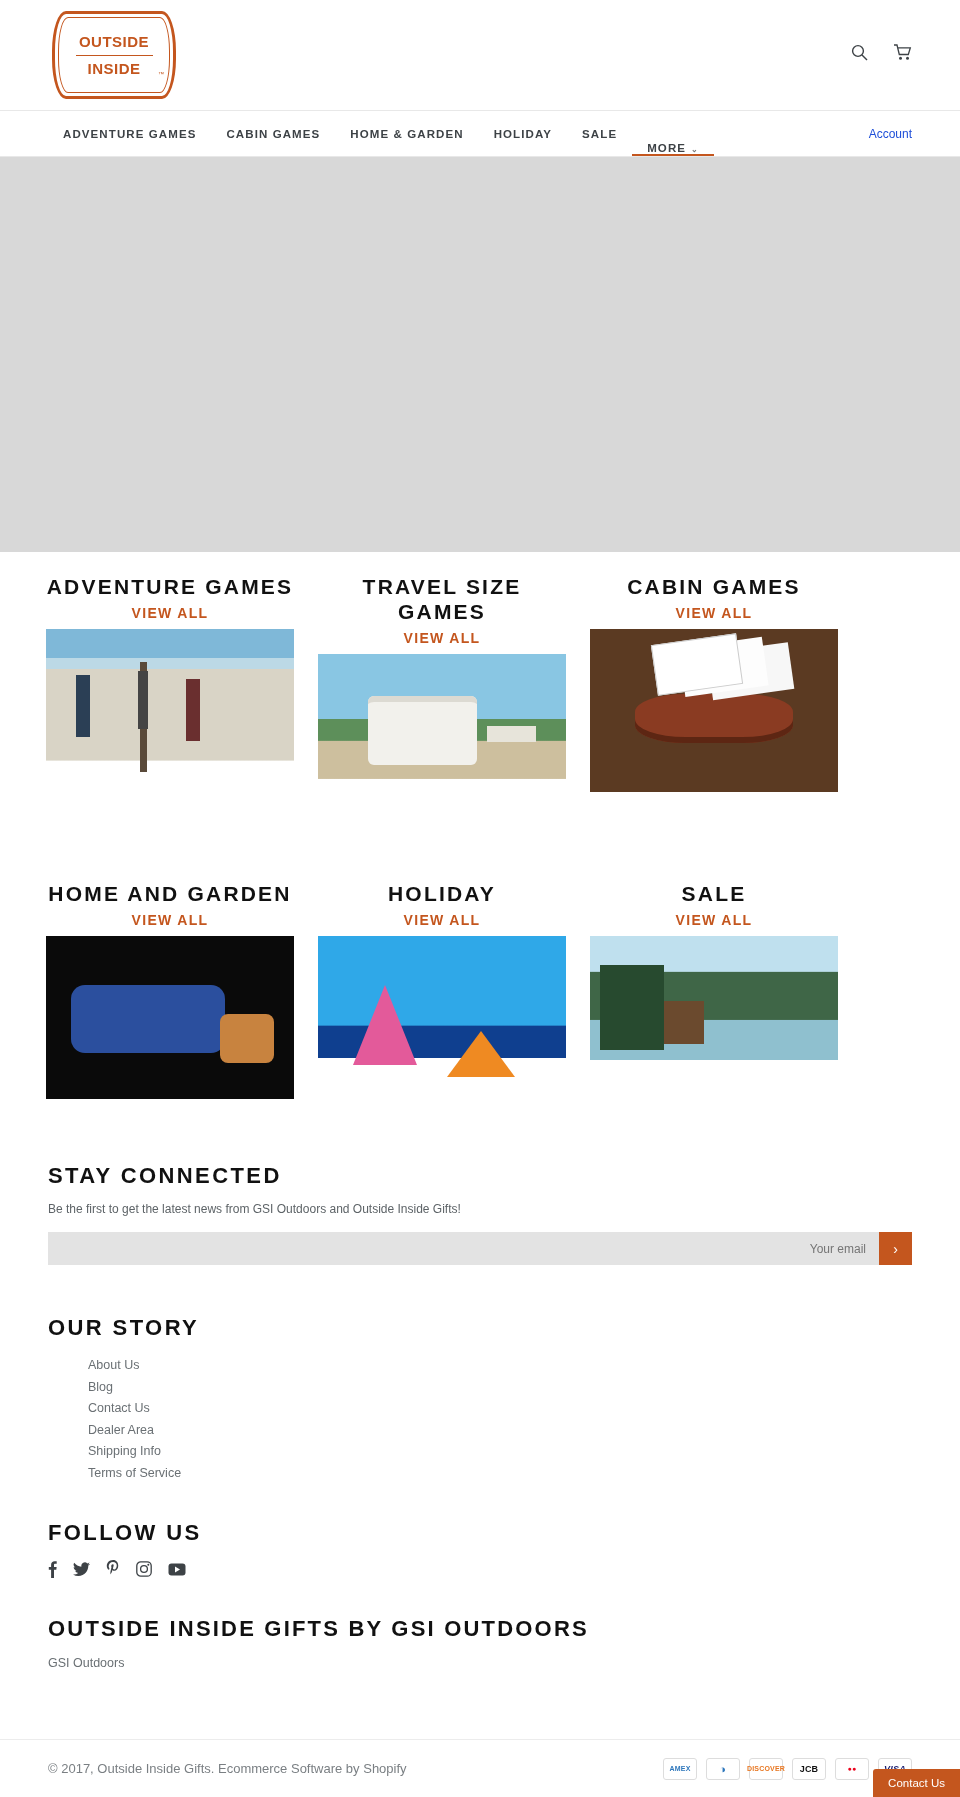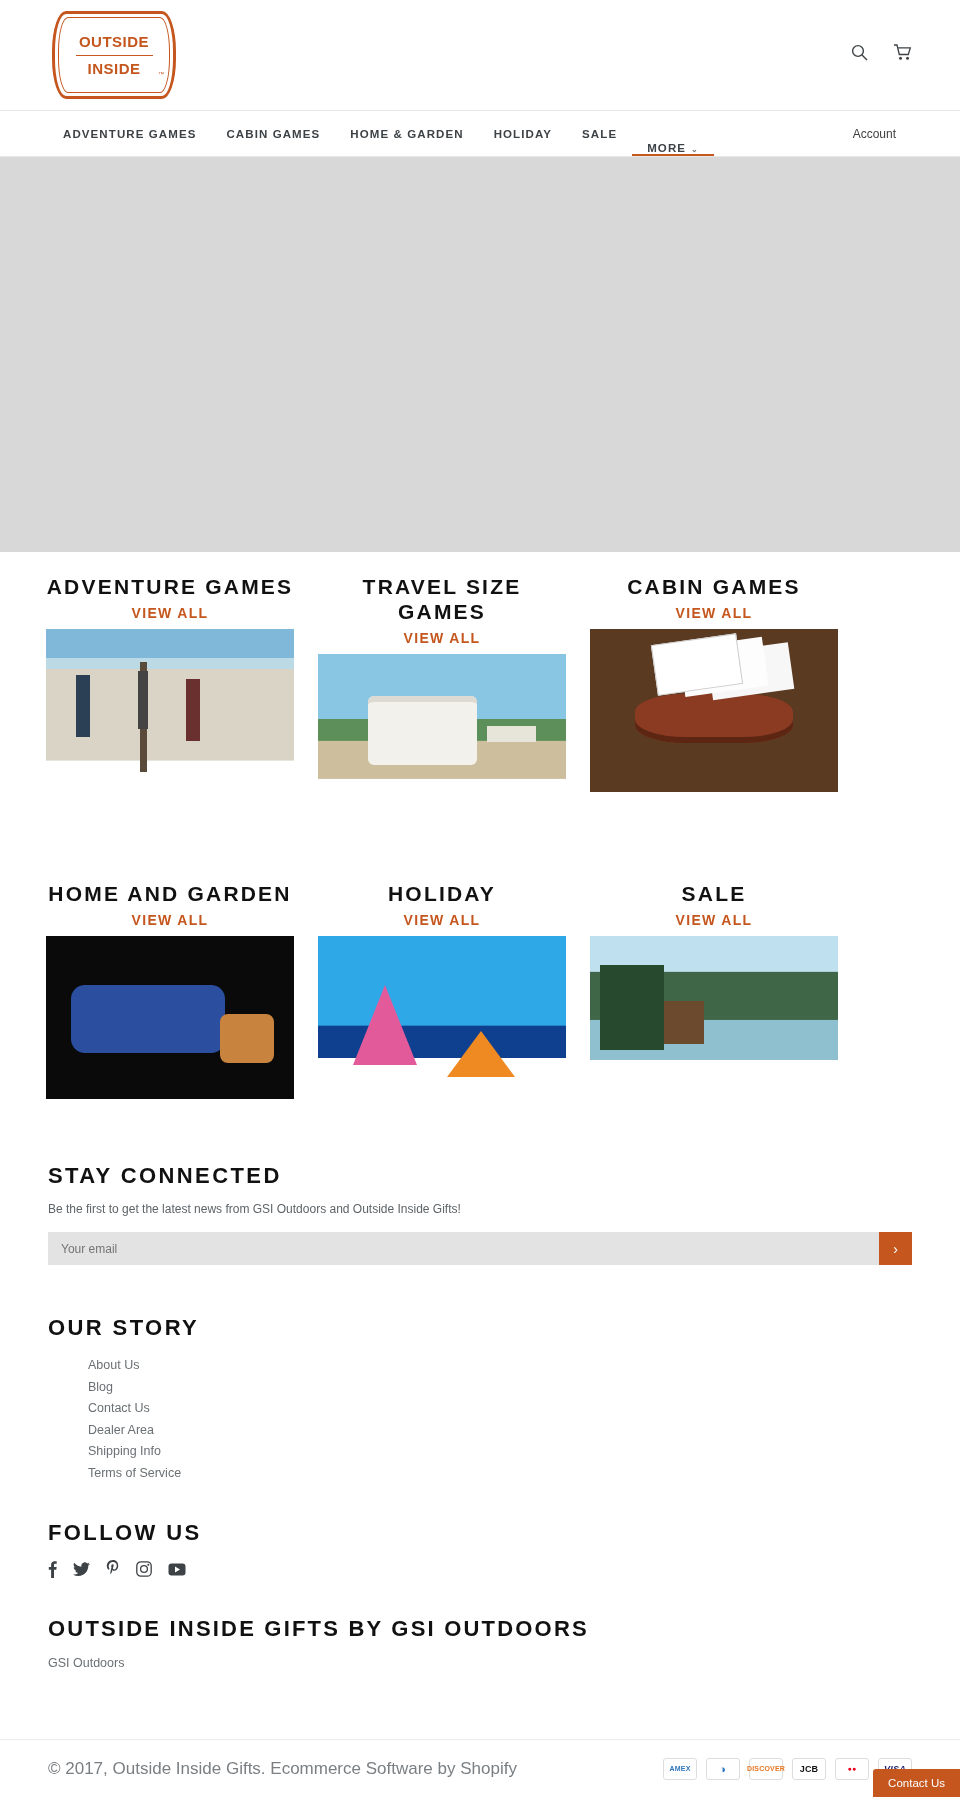--- a/index.html
+++ b/index.html
@@ -107,27 +107,27 @@
     align-items: flex-end;
   }
   .caret {
     display: inline-block;
     margin-left: 5px;
     font-size: 8px;
     color: #777;
   }
   .account-link {
     position: absolute;
-    right: 64px;
+    right: 48px;
     top: 0;
     height: 100%;
     display: flex;
     align-items: center;
     font-size: 12px;
-    color: #404040;
+    color: #1d4ed8;
     cursor: pointer;
   }
 
   
   .hero {
     height: 395px;
     background: #d8d8d8;
   }
 
   
@@ -304,20 +304,21 @@
     height: 33px;
   }
   .newsletter-input {
     flex: 1;
     background: #e3e3e3;
     border: none;
     padding: 0 13px;
     font-size: 12px;
     color: #55595c;
     font-family: "Liberation Sans", sans-serif;
+    text-align: right;
   }
   .newsletter-btn {
     width: 33px;
     background: #c4561e;
     border: none;
     color: #fff;
     font-size: 14px;
     cursor: pointer;
   }
 
@@ -352,21 +353,21 @@
   .bottom-bar {
     position: absolute;
     left: 0; right: 0; bottom: 0;
     height: 58px;
     border-top: 1px solid #ececec;
     display: flex;
     align-items: center;
     padding: 0 48px;
   }
   .copyright {
-    font-size: 17px;
+    font-size: 13px;
     color: #7a7f83;
   }
   .payments {
     margin-left: auto;
     display: flex;
     gap: 9px;
     align-items: center;
   }
   .pay {
     width: 34px; height: 22px;

